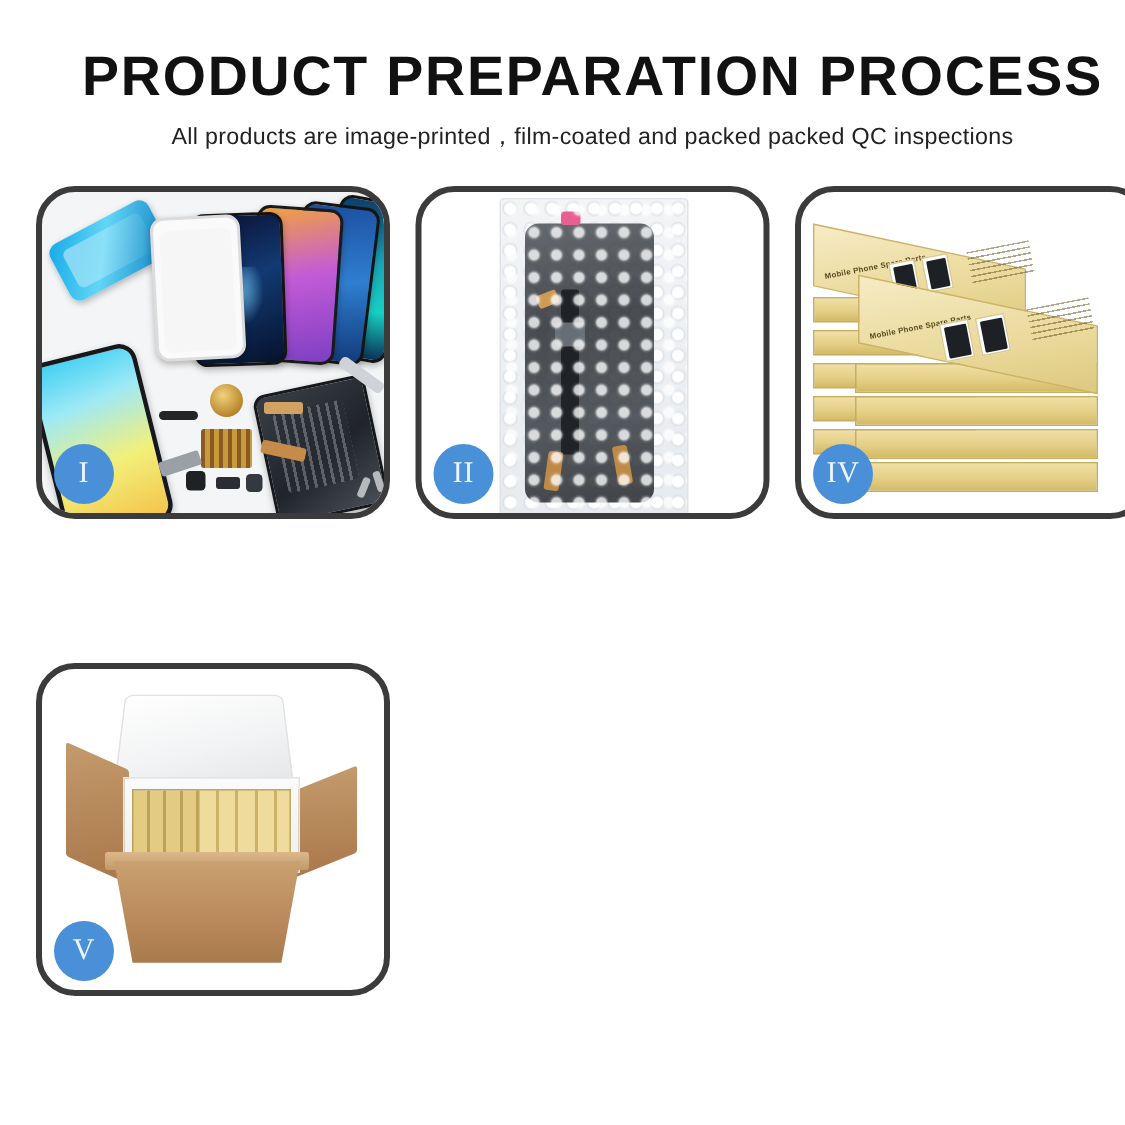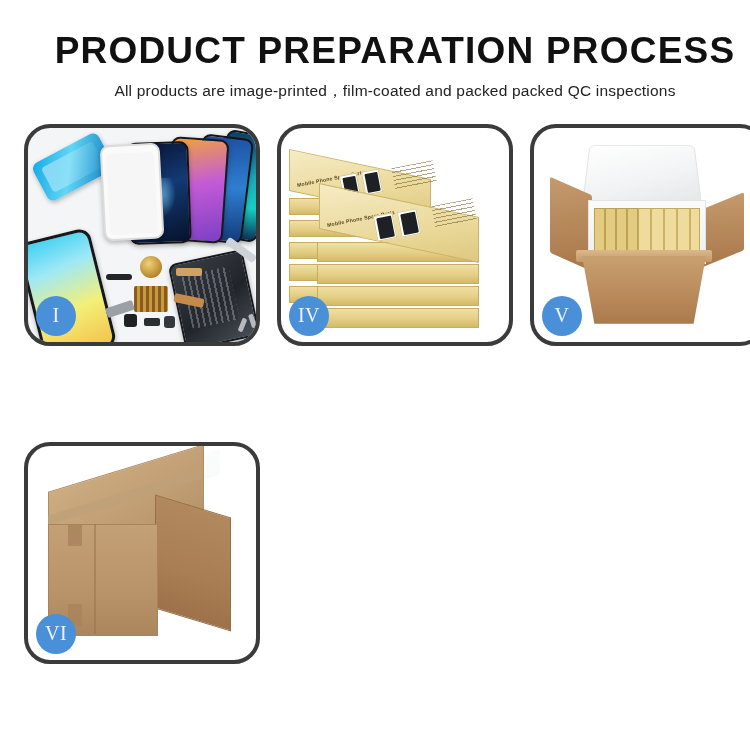--- a/index.html
+++ b/index.html
@@ -332,20 +332,35 @@
         <div class="prt cam"></div>
         <div class="prt btn1"></div>
         <div class="prt btn2"></div>
         <div class="prt scrw"></div>
         <div class="prt scrw2"></div>
         <div class="prt tweez"></div>
       </div>
       <div class="badge">I</div>
     </div>
 
+    <div class="panel p2">
+      <div class="panel-inner">
+        <div class="bubblebag">
+          <div class="bag-screen"></div>
+          <div class="bag-flex"></div>
+          <div class="bag-conn"></div>
+          <div class="bag-pinkdot"></div>
+          <div class="bag-gold1"></div>
+          <div class="bag-gold2"></div>
+          <div class="bag-gold3"></div>
+          <div class="bubble-overlay"></div>
+        </div>
+      </div>
+      <div class="badge">II</div>
+    </div>
 
 
     <div class="panel p4">
       <div class="panel-inner">
         <div class="stack">
 
           <div class="sbox" style="left:2px;top:52px;width:106px;height:15px;"></div>
           <div class="sbox" style="left:2px;top:74px;width:106px;height:15px;"></div>
           <div class="sbox" style="left:2px;top:96px;width:106px;height:15px;"></div>
           <div class="sbox" style="left:2px;top:118px;width:106px;height:15px;"></div>
@@ -387,28 +402,15 @@
         <div class="v-rflap"></div>
         <div class="v-foam"></div>
         <div class="v-golds"></div>
         <div class="v-golds2"></div>
         <div class="v-rim"></div>
         <div class="v-body"></div>
       </div>
       <div class="badge">V</div>
     </div>
 
-    <div class="panel p6">
-      <div class="panel-inner">
-        <div class="c-wrap"></div>
-        <div class="c-top"></div>
-        <div class="c-tape-top"></div>
-        <div class="c-side"></div>
-        <div class="c-front"></div>
-        <div class="c-seam"></div>
-        <div class="c-tape-f1"></div>
-        <div class="c-tape-f2"></div>
-      </div>
-      <div class="badge">VI</div>
-    </div>
 
   </div>
 </div>
 
 </body></html>

